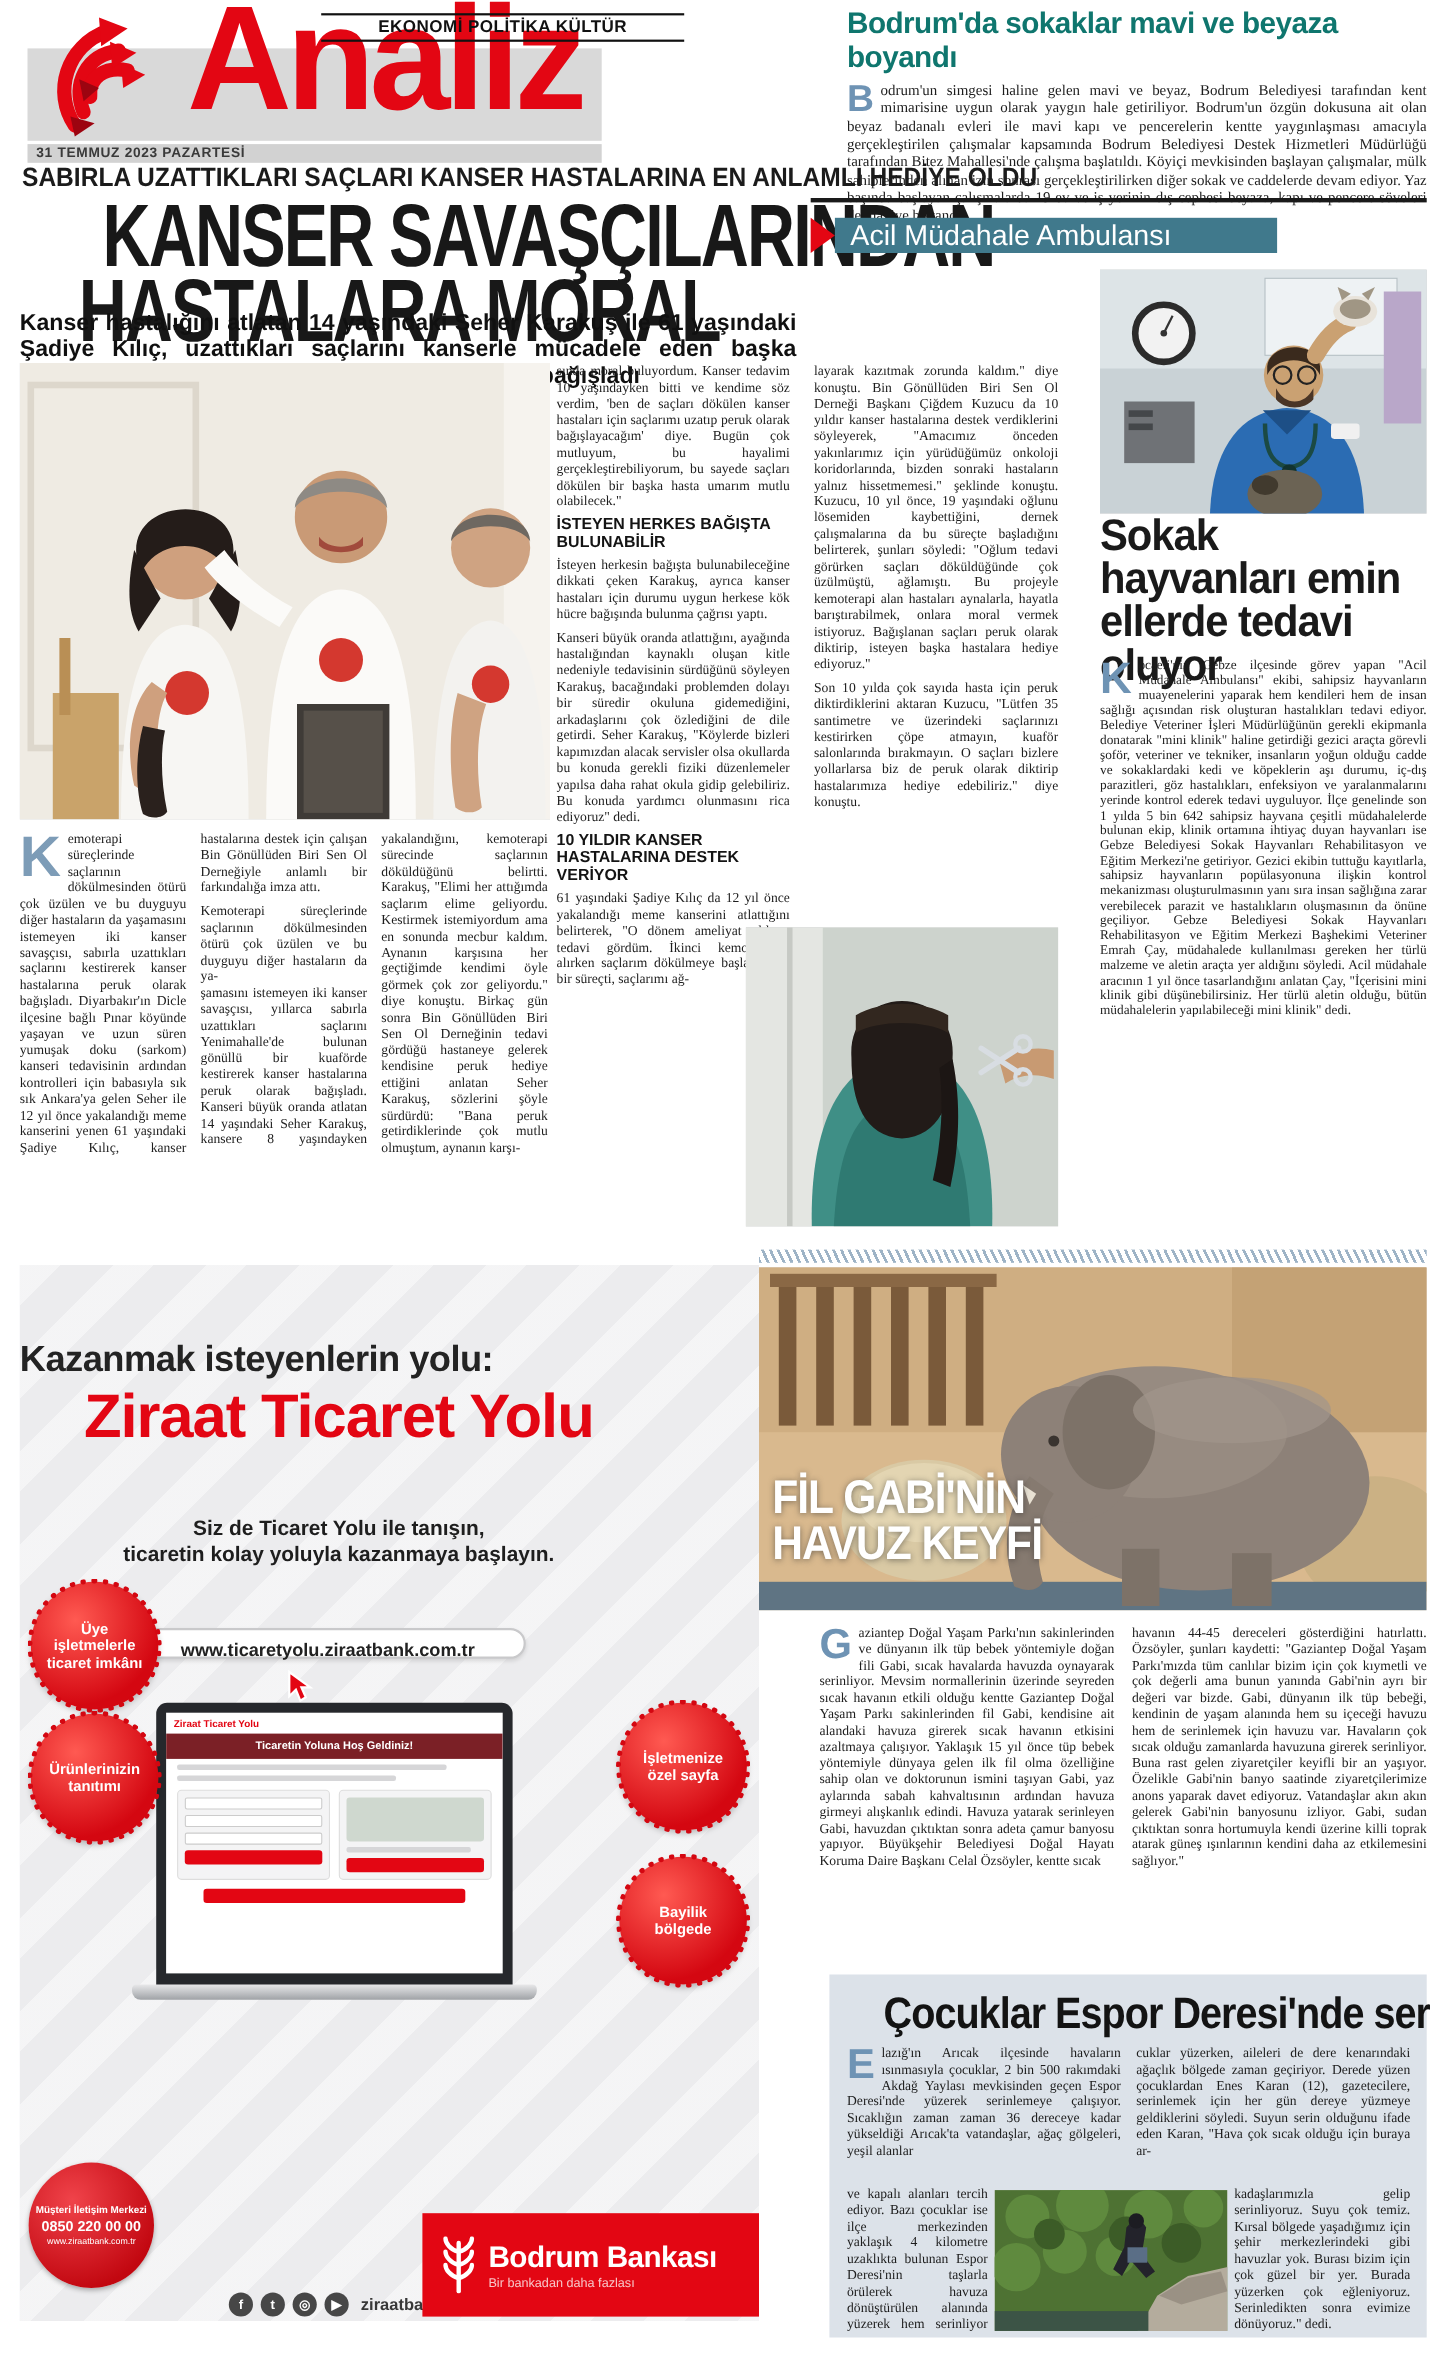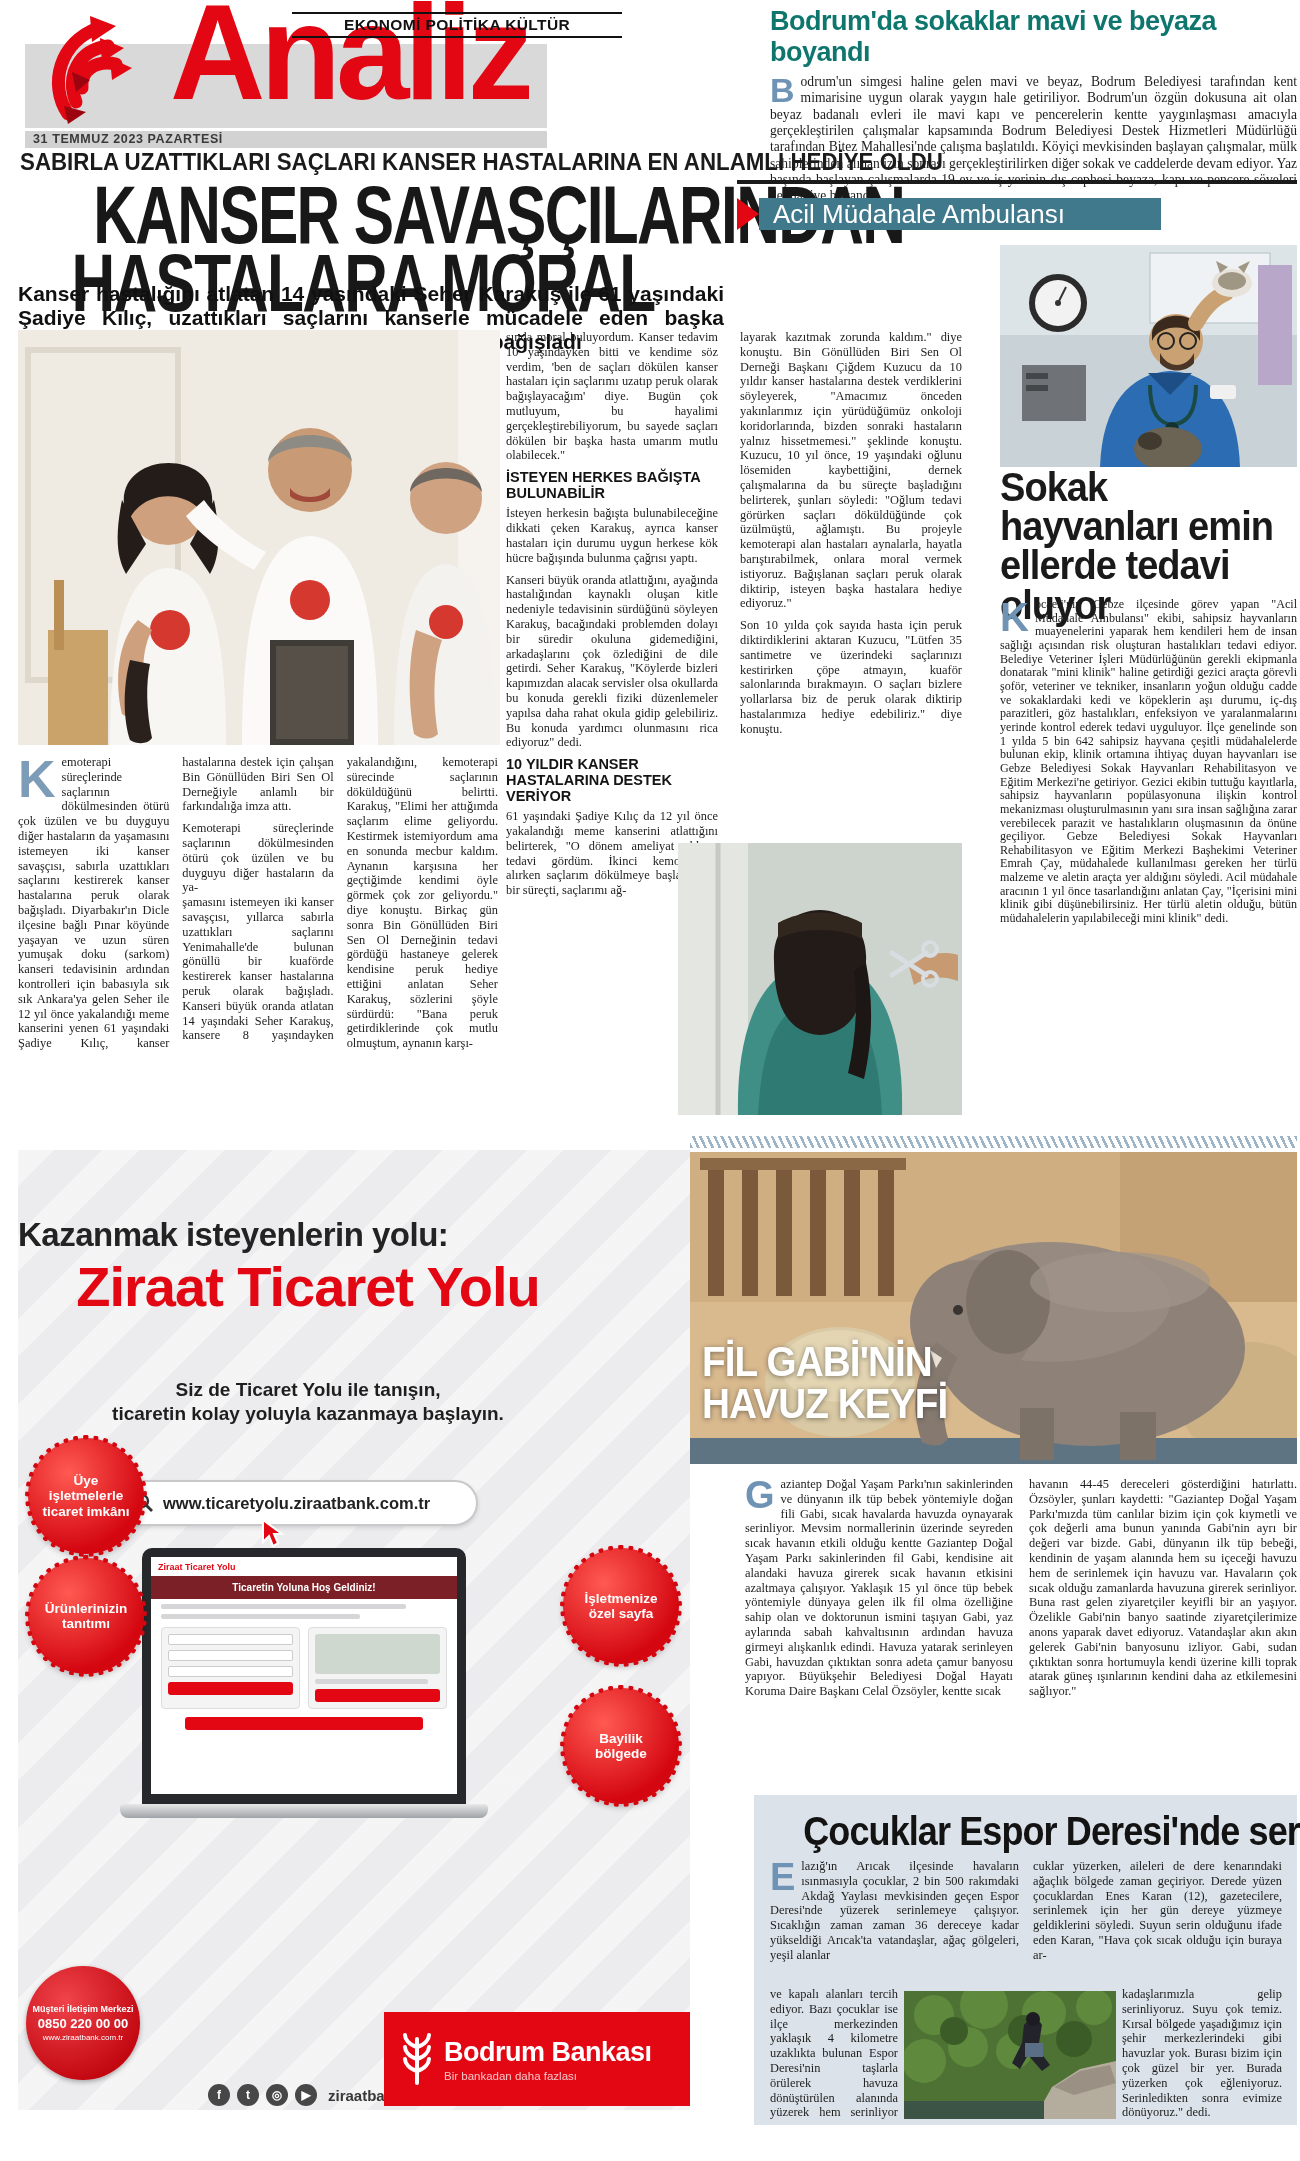--- a/index.html
+++ b/index.html
@@ -55,21 +55,21 @@
   .espor-row1{left:16px;top:64px;width:512px;height:128px;column-count:2;column-gap:14px;}
   .espor-left{left:16px;top:192px;width:128px;height:132px;}
   .espor-right{left:368px;top:192px;width:160px;height:132px;}
   .espor-photo{left:150px;top:196px;width:212px;height:128px;}
   .drop.e1{font-size:38px;}
   
   .ad{left:18px;top:1150px;width:672px;height:960px;background:#ececee;background-image:repeating-linear-gradient(135deg,rgba(255,255,255,.45) 0 26px,rgba(0,0,0,0) 26px 60px);}
   .ad-kicker{left:0;top:66px;width:580px;text-align:left;font-size:33px;font-weight:bold;color:#232323;letter-spacing:-.5px;}
   .ad-title{left:0;top:104px;width:580px;text-align:center;font-size:56px;font-weight:bold;color:#e30613;letter-spacing:-1px;}
   .ad-sub{left:0;top:228px;width:580px;text-align:center;font-size:19px;font-weight:bold;color:#1e1e1e;line-height:1.25;}
-  .url-pill{left:100px;top:330px;width:360px;height:46px;background:#fff;border:2px solid #c9c9cb;border-radius:24px;display:flex;align-items:center;gap:9px;padding:0 14px;box-sizing:border-box;box-shadow:0 2px 4px rgba(0,0,0,.12);}
+  .url-pill{left:100px;top:330px;width:360px;height:28px;background:#fff;border:2px solid #c9c9cb;border-radius:24px;display:flex;align-items:center;gap:9px;padding:0 14px;box-sizing:border-box;box-shadow:0 2px 4px rgba(0,0,0,.12);flex-direction:column;}
   .url-pill span{font-size:16.5px;font-weight:bold;color:#222;}
   .cursor{left:242px;top:368px;}
   .laptop{left:102px;top:398px;width:368px;height:300px;}
   .lap-screen{position:absolute;left:22px;top:0;width:324px;height:258px;background:#26282c;border-radius:10px 10px 0 0;padding:9px 9px 12px 9px;box-sizing:border-box;}
   .lap-page{width:100%;height:100%;background:#fff;overflow:hidden;position:relative;}
   .lap-base{position:absolute;left:0;top:256px;width:368px;height:14px;background:linear-gradient(#e8e8ea,#9fa2a6);border-radius:4px 4px 8px 8px;}
   .lap-brand{font-size:9px;font-weight:bold;color:#e30613;padding:5px 0 0 7px;}
   .lap-banner{margin-top:4px;background:#7b2026;color:#fff;font-size:10px;font-weight:bold;text-align:center;padding:6px 0;}
   .bar{background:#d6d6d8;height:5px;border-radius:2px;margin:5px 10px;}
   .lap-cards{display:flex;gap:8px;margin:8px 10px;}

